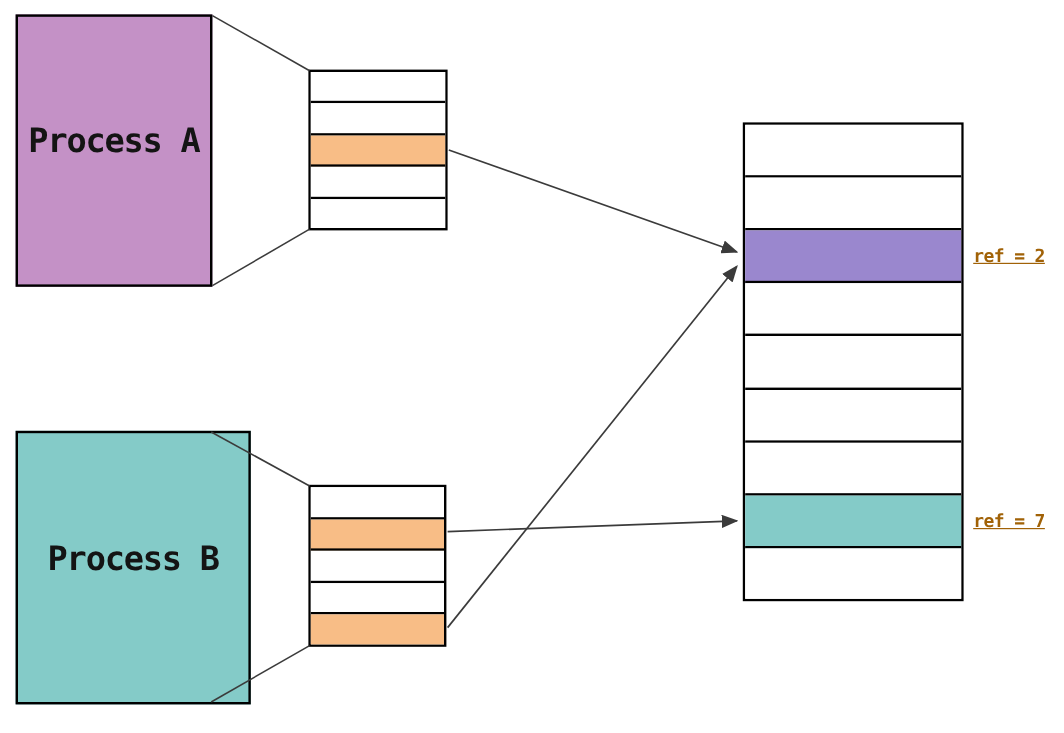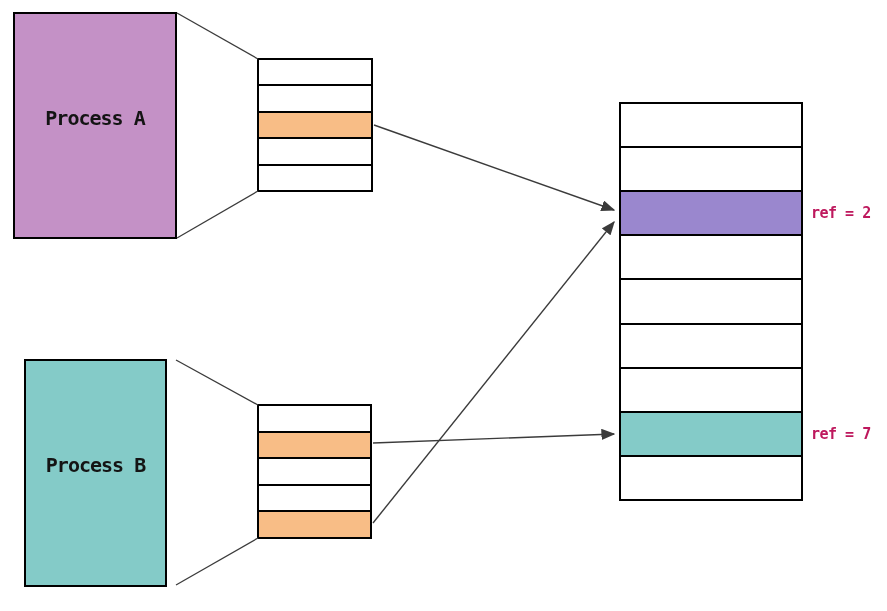--- a/index.html
+++ b/index.html
@@ -31,21 +31,21 @@
     position: absolute;
     box-sizing: border-box;
     border: 2px solid var(--border, #000);
     display: flex;
     align-items: center;
     justify-content: center;
     z-index: 2;
   }
   .process-label {
     font-weight: bold;
-    font-size: 20px;
+    font-size: 28px;
     letter-spacing: -1px;
     color: #141414;
     position: relative;
     top: -8px;
     white-space: nowrap;
   }
   .ptable {
     position: absolute;
     box-sizing: border-box;
     border: 2px solid var(--border, #000);
@@ -54,34 +54,35 @@
     background: #fff;
     z-index: 2;
   }
   .trow {
     flex: 1;
     border-bottom: 2px solid var(--border, #000);
   }
   .trow:last-child { border-bottom: none; }
 
   #process-a { left: 13px;  top: 12px;  width: 164px; height: 227px; }
-  #process-b { left: 24px;  top: 359px; width: 143px; height: 228px; }
+  #process-b { left: 13px;  top: 359px; width: 196px; height: 228px; }
   #page-table-a     { left: 257px; top: 58px;  width: 116px; height: 134px; }
   #page-table-b     { left: 257px; top: 404px; width: 115px; height: 135px; }
   #physical-memory  { left: 619px; top: 102px; width: 184px; height: 399px; }
 
   .ref-label {
     position: absolute;
     transform: translateY(-50%);
     font-weight: bold;
     font-size: 15px;
     letter-spacing: -0.5px;
-    color: #be185d;
+    color: #a16207;
     white-space: nowrap;
     z-index: 3;
+    text-decoration: underline;
   }
   #ref-shared  { left: 811px; top: 213px; }
   #ref-private { left: 811px; top: 434px; }
 </style>
 </head>
 <body>
 
 <div class="canvas">
 
   <div class="process-box" id="process-a" style="background: rgb(196, 145, 198);">

